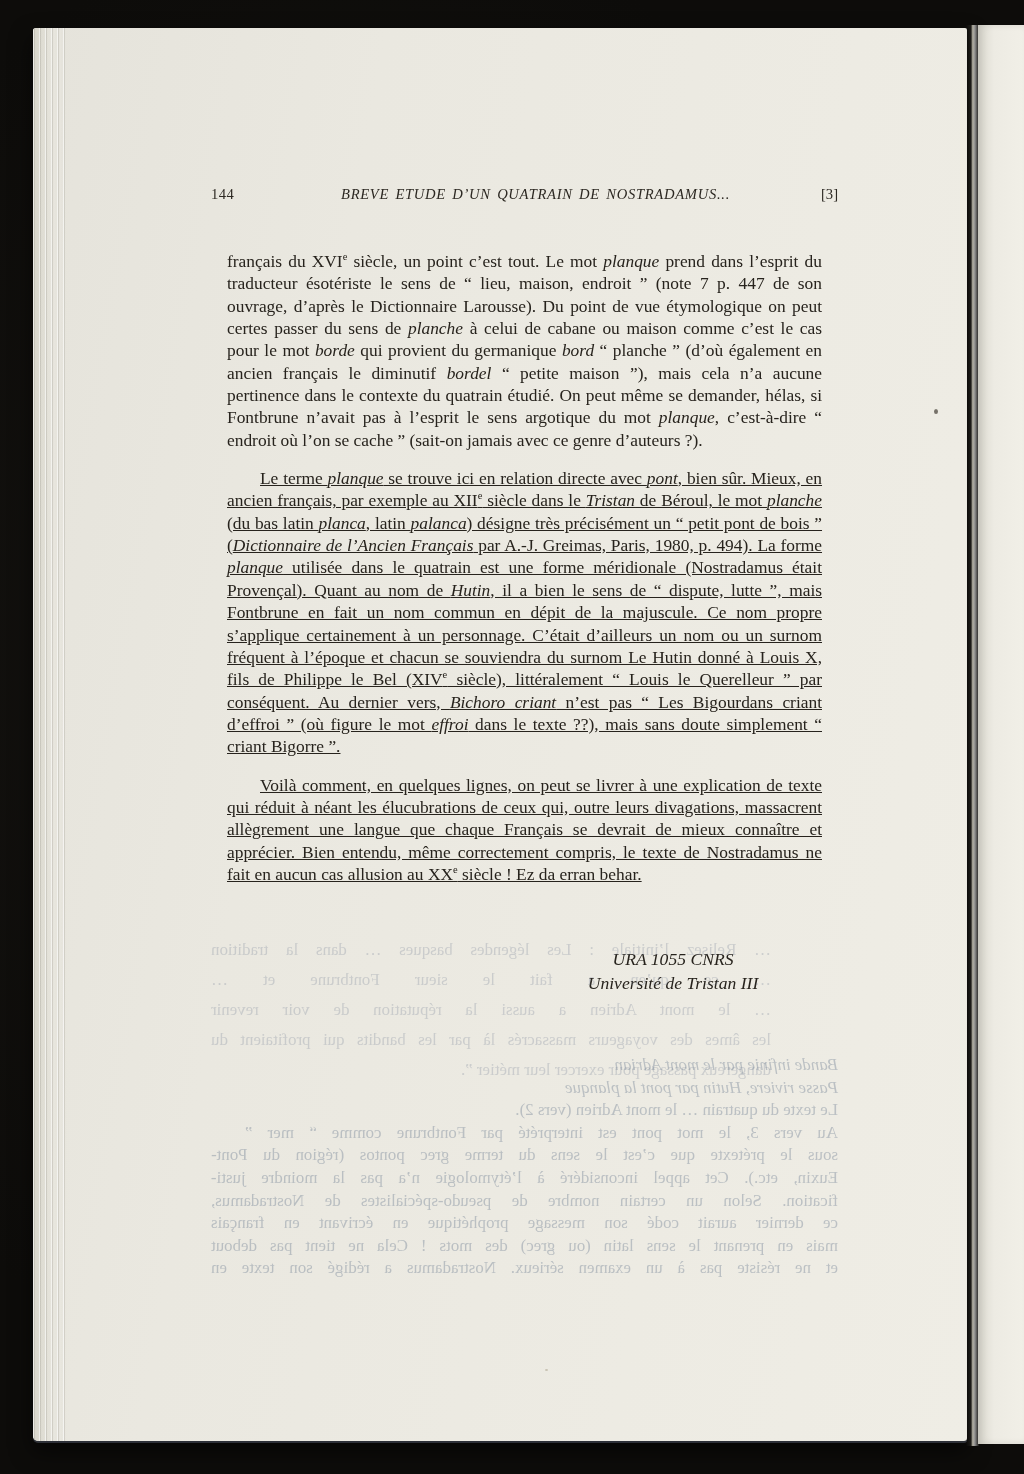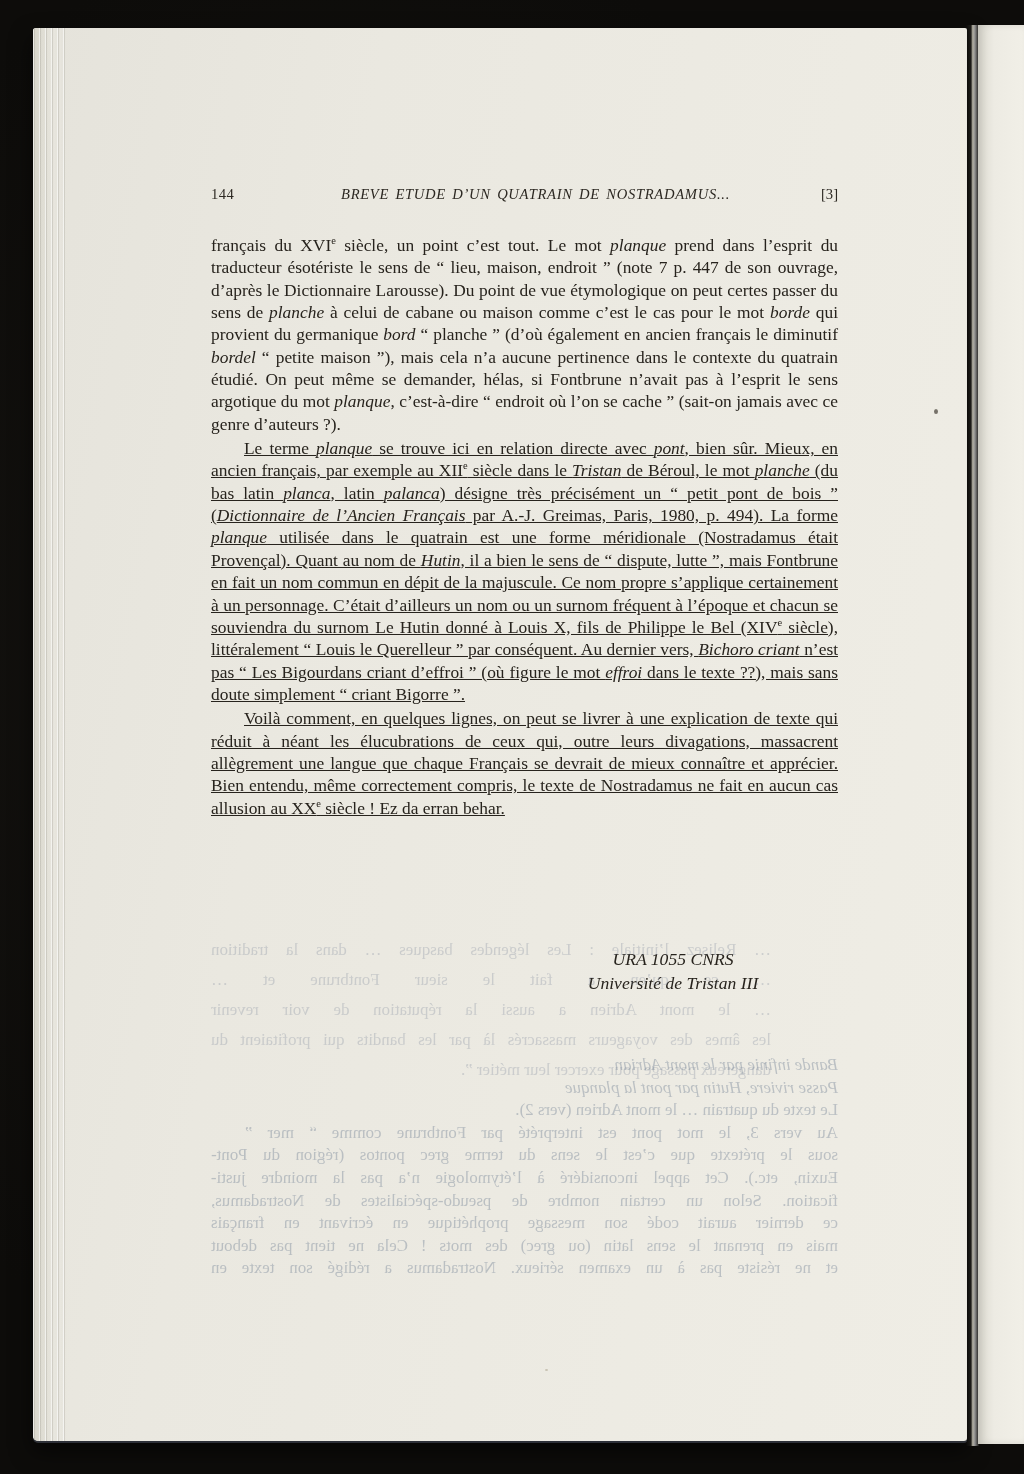--- a/index.html
+++ b/index.html
@@ -34,21 +34,21 @@
     font-size:14.6px;line-height:18px;color:#2c2822;gap:40px;
   }
   .running-head .pagenum{width:70px;letter-spacing:0.5px;}
   .running-head .title{flex:1;text-align:center;letter-spacing:0.7px;word-spacing:2px;font-style:italic;}
   .running-head .bracket{width:48px;text-align:right;}
   .text-block{
     position:absolute;top:206px;left:178px;width:627px;
     font-size:17.4px;line-height:22.35px;color:#27231d;
     text-align:justify;
   }
-  .text-block p{margin:0;}
+  .text-block p{margin:16px;}
   .text-block p + p{margin-top:2px;}
   .text-block p.indent{text-indent:33px;text-decoration:underline;}
   .text-block i{font-style:italic;}
   .text-block sup{font-size:10.5px;line-height:0;vertical-align:super;}
   .signature{
     position:absolute;top:920px;left:440px;width:400px;
     text-align:center;color:#27231d;
     font-size:17.6px;line-height:23.8px;
   }
   .sig-aff{font-style:italic;}

